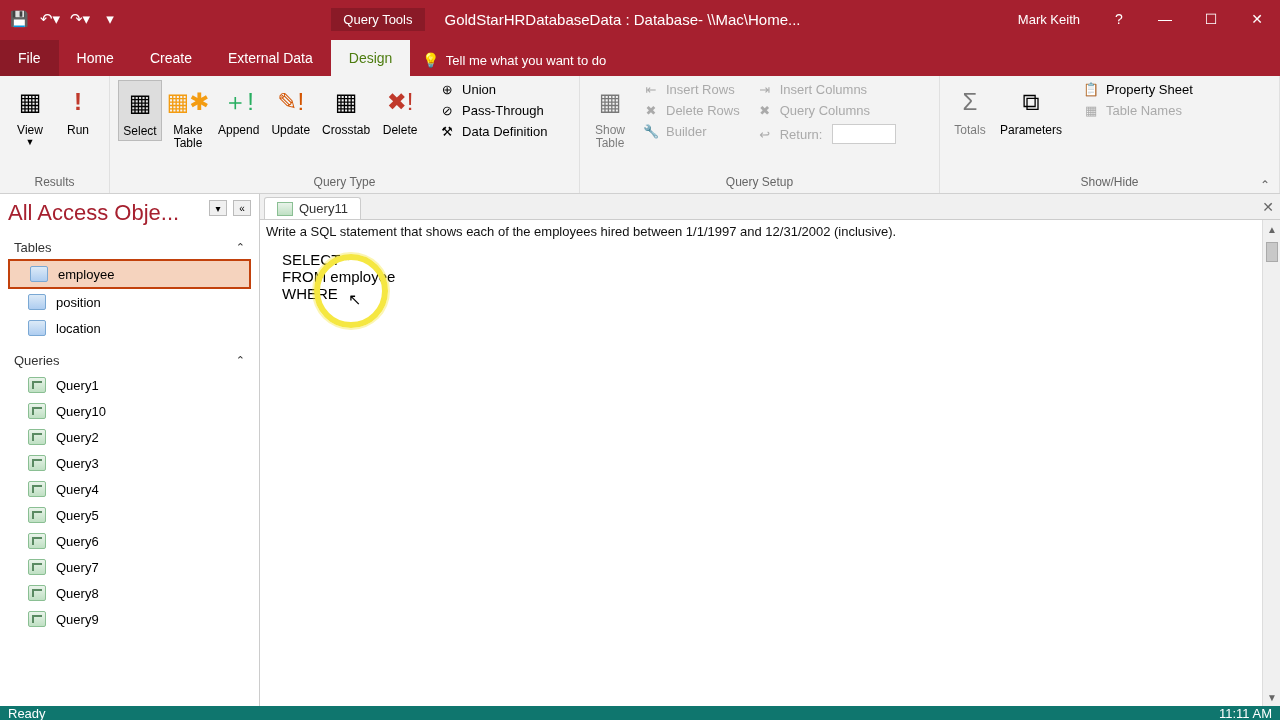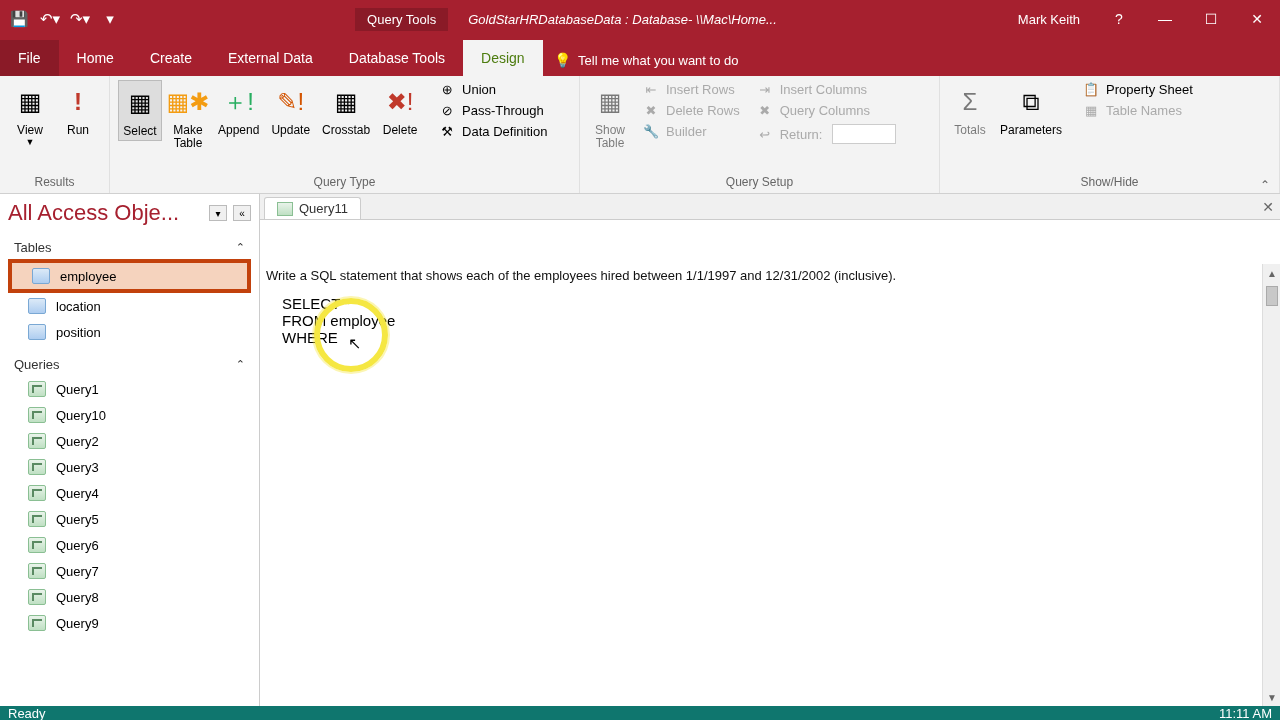--- a/index.html
+++ b/index.html
@@ -4,21 +4,21 @@
 <style>
 * { margin: 0; padding: 0; box-sizing: border-box; font-family: "Segoe UI", Tahoma, sans-serif; font-size: 13px; }
 body { width: 1280px; height: 720px; background: #fff; overflow: hidden; }
 
 
 .titlebar { height: 38px; background: #a6202f; display: flex; align-items: center; color: #fff; }
 .tb-left { display: flex; align-items: center; gap: 10px; padding: 0 10px; }
 .tb-icon { width: 20px; height: 20px; display: flex; align-items: center; justify-content: center; font-size: 15px; }
 .tb-center { flex: 1; display: flex; align-items: center; justify-content: center; gap: 20px; }
 .contextual { background: #8a1a27; padding: 4px 12px; font-size: 13px; }
-.db-title { font-size: 13px; font-style: italic; }
+.db-title { font-size: 15px; }
 .tb-user { padding: 0 16px; }
 .tb-right { display: flex; align-items: center; gap: 0; }
 .tb-btn { width: 46px; height: 38px; display: flex; align-items: center; justify-content: center; font-size: 14px; }
 
 
 .ribbon-tabs { height: 38px; background: #a6202f; display: flex; align-items: flex-end; color: #fff; padding-left: 0; }
 .rtab { padding: 10px 18px; font-size: 14px; cursor: pointer; }
 .rtab.file { background: #8a1a27; }
 .rtab.active { background: #f3f3f3; color: #4d7c0f; }
 .tell-me { display: flex; align-items: center; gap: 6px; color: #fff; padding: 8px 12px; font-size: 14px; }
@@ -37,33 +37,33 @@
 .rbtn-small { display: flex; align-items: center; gap: 6px; padding: 2px 6px; font-size: 13px; cursor: pointer; }
 .rbtn-small.disabled { color: #aaa; }
 .rbtn-small .sicon { width: 18px; text-align: center; }
 .ret-input { width: 64px; height: 20px; border: 1px solid #ccc; margin-left: 4px; }
 .collapse-chevron { position: absolute; right: 10px; bottom: 2px; font-size: 12px; color: #666; }
 .ribbon-wrap { position: relative; }
 
 
 .main { display: flex; height: calc(720px - 38px - 38px - 118px - 14px); }
 .nav { width: 260px; border-right: 1px solid #ccc; background: #fff; display: flex; flex-direction: column; }
-.nav-header { display: flex; align-items: center; justify-content: space-between; padding: 6px 8px; }
+.nav-header { display: flex; align-items: flex-start; justify-content: space-between; padding: 6px 8px; }
 .nav-header-title { font-size: 22px; color: #a6202f; font-weight: 400; }
 .nav-header-btns { display: flex; gap: 6px; font-size: 12px; }
 .nav-header-btns span { border: 1px solid #bbb; width: 18px; height: 16px; display:flex; align-items:center; justify-content:center; font-size:10px; background:#f0f0f0; }
 .nav-group { padding: 4px 8px; }
 .nav-group-head { display: flex; justify-content: space-between; align-items: center; font-size: 16px; color: #333; padding: 4px 6px; font-weight: 500; }
 .nav-item { display: flex; align-items: center; gap: 10px; padding: 5px 20px; font-size: 14px; cursor: pointer; }
-.nav-item.selected { background: #f5d3be; border: 4px solid #c2410c; }
+.nav-item.selected { background: #f5d3be; border: 2px solid #c2410c; }
 .nav-item .nicon { width: 18px; height: 16px; background: linear-gradient(#dceaf7,#aecdf0); border: 1px solid #7aa8d4; border-radius: 2px; }
 .nav-item.qry .nicon { background: linear-gradient(#e9f3ea,#bfe0c3); border-color:#8abf93; position: relative; }
 .nav-item.qry .nicon::after { content:""; position:absolute; inset:3px; border-top:2px solid #5a8a62; border-left:2px solid #5a8a62; }
 
-.doc { flex: 1; display: flex; flex-direction: column; background: #fff; position: relative; gap: 44px; }
+.doc { flex: 1; display: flex; flex-direction: column; background: #fff; position: relative; }
 .doc-tabs { height: 26px; display: flex; align-items: flex-end; border-bottom: 1px solid #ccc; background: #f0f0f0; padding-left: 4px; }
 .doc-tab { display: flex; align-items: center; gap: 6px; background: #fff; border: 1px solid #ccc; border-bottom: none; padding: 3px 12px; font-size: 13px; color: #333; border-radius: 3px 3px 0 0; }
 .doc-tab .ticon { width: 16px; height: 14px; background: linear-gradient(#e9f3ea,#bfe0c3); border: 1px solid #8abf93; }
 .doc-tab-close { margin-left: auto; margin-right: 6px; font-size: 14px; color: #666; align-self: center; }
 .doc-body { flex: 1; padding: 4px 6px; font-family: "Segoe UI", sans-serif; font-size: 14px; position: relative; }
 .doc-body .comment { color: #111; }
 .doc-body pre { font-family: inherit; white-space: pre-wrap; margin-top: 12px; font-size: 15px; margin-left: 16px; }
 .scrollbar { position: absolute; right: 0; top: 0; bottom: 0; width: 18px; background: #f0f0f0; border-left: 1px solid #ddd; }
 .scroll-thumb { position: absolute; right: 2px; top: 22px; width: 12px; height: 20px; background: #c8c8c8; border: 1px solid #aaa; }
 .scroll-arrow { position: absolute; width: 18px; height: 18px; display:flex; align-items:center; justify-content:center; font-size:10px; color:#666; }
@@ -99,21 +99,20 @@
     <span class="tb-btn">☐</span>
     <span class="tb-btn">✕</span>
   </div>
 </div>
 
 <div class="ribbon-tabs">
   <div class="rtab file">File</div>
   <div class="rtab">Home</div>
   <div class="rtab">Create</div>
   <div class="rtab">External Data</div>
-  <div class="rtab">Database Tools</div>
   <div class="rtab active">Design</div>
   <div class="tell-me">
     <span class="bulb">💡</span>
     <span>Tell me what you want to do</span>
   </div>
 </div>
 
 <div class="ribbon-wrap">
 <div class="ribbon">
 
@@ -258,25 +257,25 @@
       <div class="nav-group-head">
         <span>Tables</span>
         <span style="font-size:11px">⌃</span>
       </div>
       <div class="nav-item selected">
           <span class="nicon"></span>
           <span>employee</span>
         </div>
       <div class="nav-item">
           <span class="nicon"></span>
+          <span>position</span>
+        </div>
+      <div class="nav-item">
+          <span class="nicon"></span>
           <span>location</span>
-        </div>
-      <div class="nav-item">
-          <span class="nicon"></span>
-          <span>position</span>
         </div>
     </div>
     <div class="nav-group">
       <div class="nav-group-head">
         <span>Queries</span>
         <span style="font-size:11px">⌃</span>
       </div>
       <div class="nav-item qry">
           <span class="nicon"></span>
           <span>Query1</span>

